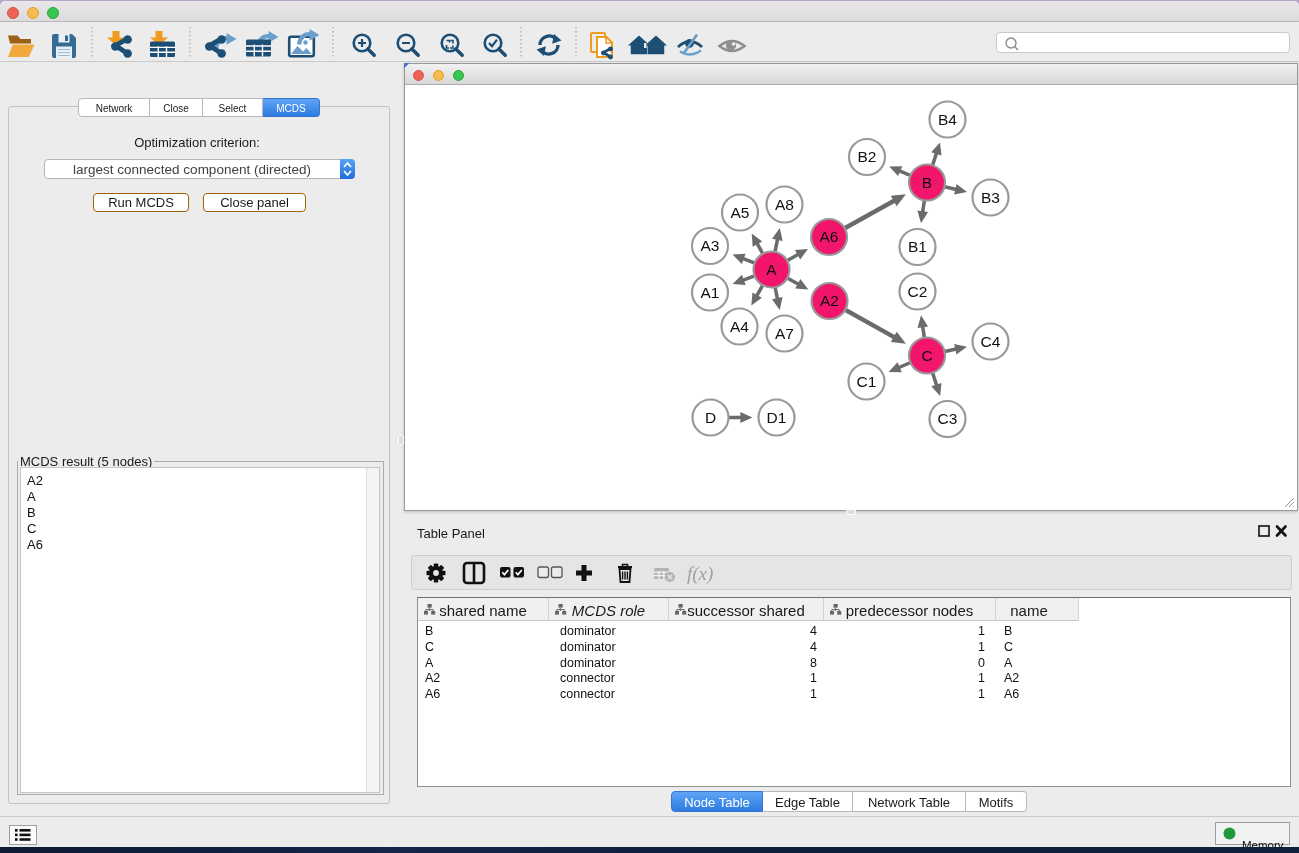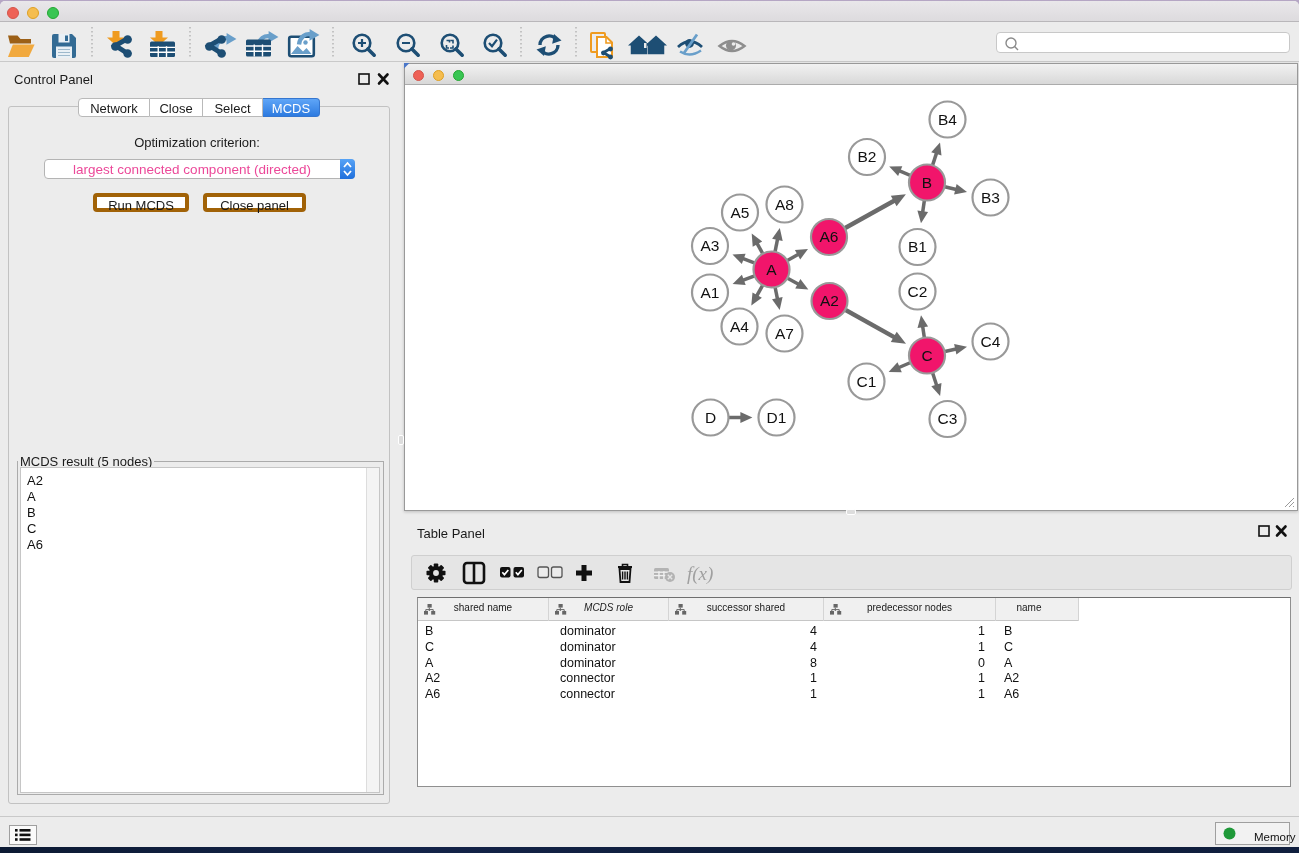--- a/index.html
+++ b/index.html
@@ -13,34 +13,34 @@
 .tl { position:absolute; top:5.5px; width:12px; height:12px; border-radius:50%; }
 #titlebar .t { position:absolute; top:3px; width:100%; text-align:center; font-size:13px; color:#3c3c3c; }
 #toolbar { position:absolute; left:0; top:21px; width:1299px; height:40px; background:#ececec;
   border-bottom:1px solid #c9c9c9; }
 #search { position:absolute; left:996px; top:10px; width:294px; height:21px; background:#fff;
   border:1px solid #c8c8c8; border-radius:4px; }
 
 #cphead { position:absolute; left:0; top:62px; width:392px; height:28px; }
 #cphead .t { position:absolute; left:14px; top:9px; font-size:13px; color:#1a1a1a; }
 #cptabs { position:absolute; left:78px; top:97px; height:19px; display:flex; z-index:5; }
-#cptabs div { height:19px; line-height:19px; font-size:13px; text-align:center; color:#1a1a1a;
+#cptabs div { height:19px; line-height:19px; font-size:10px; text-align:center; color:#1a1a1a;
   background:#fff; border:1px solid #b9b9b9; border-left:none; }
 #cptabs div:first-child { border-left:1px solid #b9b9b9; border-radius:4px 0 0 4px; }
 #cptabs div:last-child { border-radius:0 4px 4px 0; border-color:#3576cf;
   background:linear-gradient(#5fa5f7,#2d7be0); color:#fff; }
 #cpbox { position:absolute; left:8px; top:105px; width:382px; height:698px;
   border:1px solid #c2c2c2; border-radius:3px; background:#ececec; }
 #optlab { position:absolute; left:0; top:28px; width:376px; text-align:center; font-size:13px; color:#1a1a1a; }
 #dropdown { position:absolute; left:35px; top:52px; width:311px; height:20px; background:#fff;
   border:1px solid #b4b4b4; border-radius:4px; }
-#dropdown .txt { position:absolute; left:0; right:15px; top:2px; text-align:center; font-size:13.5px; color:#ec4899; }
+#dropdown .txt { position:absolute; left:0; right:15px; top:2px; text-align:center; font-size:13.5px; color:#404040; }
 #dropdown .step { position:absolute; right:-1px; top:-1px; width:15px; height:20px;
   background:linear-gradient(#57a3f6,#1f6fdc); border-radius:0 4px 4px 0; }
-.btn { position:absolute; height:19px; background:#fff; border:4px solid #a16207; border-radius:4px;
+.btn { position:absolute; height:19px; background:#fff; border:1px solid #a16207; border-radius:4px;
   font-size:13px; color:#1a1a1a; text-align:center; line-height:17px; }
 #fieldset { position:absolute; left:8px; top:347px; width:366.5px; height:341px; }
 #fieldset .bord { position:absolute; left:0; top:7px; width:100%; height:334px; border:1px solid #ababab; }
 #fieldset .leg { position:absolute; left:1px; top:0; background:#ececec; padding:0 2px; font-size:13px; color:#1a1a1a; }
 #fieldset .inner { position:absolute; left:3px; top:13px; width:360px; height:326px; background:#fff;
   border:1px solid #c6c6c6; }
 #fieldset .list { position:absolute; left:6px; top:5px; font-size:13px; color:#111; line-height:16px; }
 #fieldset .sb { position:absolute; right:0; top:0; width:13px; height:100%;
   background:#f4f4f4; border-left:1px solid #ddd; }
 
@@ -52,21 +52,21 @@
 #netcanvas { position:absolute; left:0; top:21px; width:891px; height:424px; background:#fff; }
 
 #tphead { position:absolute; left:404px; top:521px; width:895px; height:24px; }
 #tptoolbar { position:absolute; left:411px; top:554px; width:881px; height:35px;
   background:#e5e5e5; border:1px solid #cfcfcf; border-radius:3px; }
 #tbl { position:absolute; left:417px; top:596px; width:874px; height:190px; background:#fff;
   border:1px solid #8f8f8f; border-top-color:#6f6f6f; }
 #tblhead { position:absolute; left:0; top:0; width:661px; height:23px; background:#f0f0f0;
   border-bottom:1px solid #c6c6c6; border-right:1px solid #d4d4d4; }
 .hcol { position:absolute; top:0; height:23px; border-right:1px solid #d4d4d4; }
-.hcol .lab { position:absolute; top:4px; width:100%; text-align:center; font-size:10px; color:#1a1a1a; }
+.hcol .lab { position:absolute; top:4px; width:100%; text-align:center; font-size:15px; color:#1a1a1a; }
 .trow { position:absolute; font-size:12.5px; color:#111; }
 #tabs2 { position:absolute; left:671px; top:790px; height:21px; display:flex; z-index:5; }
 #tabs2 div { height:21px; line-height:21px; font-size:13px; text-align:center; color:#1a1a1a;
   background:#fff; border:1px solid #b9b9b9; border-left:none; }
 #tabs2 div:first-child { border-left:1px solid #b9b9b9; border-radius:4px 0 0 4px;
   background:linear-gradient(#5fa5f7,#2d7be0); color:#fff; border-color:#3576cf; }
 #tabs2 div:last-child { border-radius:0 4px 4px 0; }
 #statusbar { position:absolute; left:0; top:815px; width:1299px; height:31px; background:#ececec;
   border-top:1px solid #c9c9c9; }
 #lstbtn { position:absolute; left:9px; top:8px; width:28px; height:20px; background:#fafafa;
@@ -206,27 +206,20 @@
         </g>
 </svg>
 <div id="search">
         <svg width="20" height="19" style="position:absolute;left:5px;top:1px">
           <circle cx="9" cy="9" r="5" fill="none" stroke="#8a8a8a" stroke-width="1.4"></circle>
           <line x1="12.6" y1="12.6" x2="16" y2="16" stroke="#8a8a8a" stroke-width="1.4"></line>
         </svg>
       </div>
 </div>
 
-<div id="cphead">
- <div class="t">Control Panel</div>
- <svg width="40" height="16" style="position:absolute;left:352px;top:9px">
-  <rect x="7" y="2" width="10" height="10" fill="none" stroke="#111" stroke-width="1.6"></rect>
-  <path d="M27 2.5 L35.5 11.5 M35.5 2.5 L27 11.5" stroke="#111" stroke-width="2.6" stroke-linecap="round"></path>
- </svg>
-</div>
 <div id="cptabs">
  <div style="width:72px;">Network</div>
  <div style="width:53px;">Close</div>
  <div style="width:60px;">Select</div>
  <div style="width:57px;">MCDS</div>
 </div>
 <div id="cpbox">
  <div id="optlab">Optimization criterion:</div>
  <div id="dropdown">
    <div class="txt">largest connected component (directed)</div>
@@ -466,35 +459,41 @@
 <div class="trow" style="left:251px;top:73.4px;width:148px;text-align:right;">1</div>
 <div class="trow" style="left:406px;top:73.4px;width:161px;text-align:right;">1</div>
 <div class="trow" style="left:586px;top:73.4px;">A2</div>
 <div class="trow" style="left:7px;top:89.2px;">A6</div>
 <div class="trow" style="left:142px;top:89.2px;">connector</div>
 <div class="trow" style="left:251px;top:89.2px;width:148px;text-align:right;">1</div>
 <div class="trow" style="left:406px;top:89.2px;width:161px;text-align:right;">1</div>
 <div class="trow" style="left:586px;top:89.2px;">A6</div>
 </div>
 
+<div id="tabs2">
+ <div style="width:92px;">Node Table</div>
+ <div style="width:90px;">Edge Table</div>
+ <div style="width:113px;">Network Table</div>
+ <div style="width:61px;">Motifs</div>
+</div>
 
 <div id="statusbar">
  <div id="lstbtn">
         <svg width="26" height="18" style="position:absolute;left:0px;top:0px">
    <g fill="#111">
             <rect x="5" y="3" width="2.6" height="2.6"></rect>
             <rect x="5" y="7.6" width="2.6" height="2.6"></rect>
             <rect x="5" y="12.2" width="2.6" height="2.6"></rect>
    <rect x="9.5" y="3" width="11" height="2.6"></rect>
             <rect x="9.5" y="7.6" width="11" height="2.6"></rect>
             <rect x="9.5" y="12.2" width="11" height="2.6"></rect>
           </g>
  </svg>
       </div>
  <div id="membtn">
         <svg width="13" height="13" style="position:absolute;left:7px;top:4px">
           <circle cx="6.5" cy="6.5" r="6" fill="#1f9939"></circle>
         </svg>
-  <span style="position:absolute;left:26px;top:8px;margin-left:12px;">Memory</span>
+  <span style="position:absolute;left:26px;top:16px;">Memory</span>
       </div>
 </div>
 </div>
 <div id="darkstrip"></div>
 
 </body></html>

